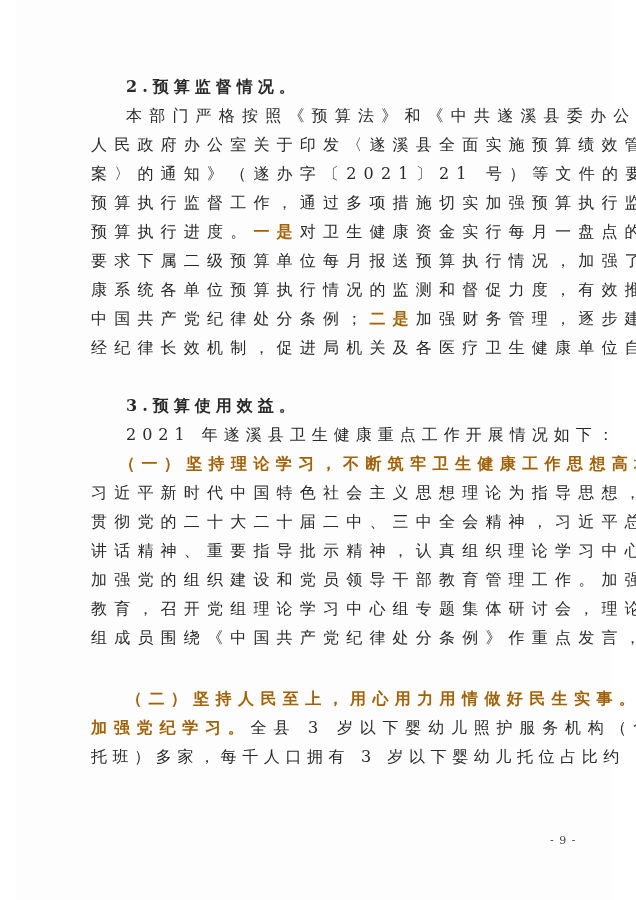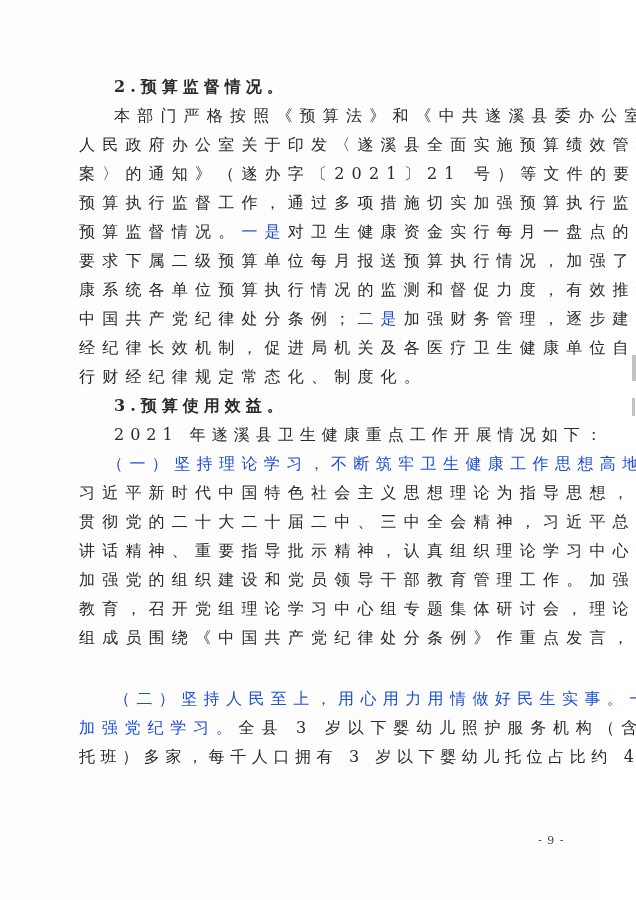--- a/index.html
+++ b/index.html
@@ -10,21 +10,21 @@
     body {
       width: 636px;
       height: 900px;
       position: relative;
       overflow: hidden;
       font-family: "DejaVu Serif", "Liberation Serif", serif;
       color: #2a2a2a;
     }
     .page {
       position: absolute;
-      left: 4px; top: 0;
+      left: 16px; top: 0;
       width: 596px;
       height: 900px;
       background: #fdfdfd;
     }
     .edge-line {
       position: absolute;
       left: 632px;
       top: 0;
       width: 1px;
       height: 900px;
@@ -41,21 +41,21 @@
       width: 482px;
       height: 22px;
       font-size: 16px;
       line-height: 22px;
       letter-spacing: 7.2px;
       white-space: nowrap;
       overflow: visible;
     }
     .line.indent { left: 110px; width: 447px; }
     .line.heading { font-weight: bold; letter-spacing: 5px; }
-    .bold { font-weight: normal; color: #1d4ed8; }
+    .bold { font-weight: bold; color: #a16207; }
     .page-number {
       position: absolute;
       left: 534px;
       top: 834px;
       font-size: 11px;
       letter-spacing: 1px;
       color: #444;
     }
   </style>
 </head>
@@ -67,29 +67,28 @@
   <div class="edge-mark" style="left:628px;top:398px;width:3px;height:18px;"></div>
   <div class="edge-mark" style="left:628px;top:462px;width:3px;height:6px;"></div>
 
   <div class="line heading" style="left:110px;top:76px;">2.预算监督情况。</div>
 
   <div class="line indent" style="top:105px;">本部门严格按照《预算法》和《中共遂溪县委办公室 遂溪县</div>
   <div class="line" style="top:134px;">人民政府办公室关于印发〈遂溪县全面实施预算绩效管理工作方</div>
   <div class="line" style="top:163px;">案〉的通知》（遂办字〔2021〕21 号）等文件的要求，高度重视</div>
   <div class="line" style="top:192px;">预算执行监督工作，通过多项措施切实加强预算执行监管、提高</div>
   <div class="line" style="top:221px;">
-    <span>预算监督情况。</span><span class="bold">一是</span><span>对卫生健康资金实行每月一盘点的工作机制，</span>
+    <span>预算执行进度。</span><span class="bold">一是</span><span>对卫生健康资金实行每月一盘点的工作机制，</span>
   </div>
   <div class="line" style="top:250px;">要求下属二级预算单位每月报送预算执行情况，加强了对卫生健</div>
   <div class="line" style="top:279px;">康系统各单位预算执行情况的监测和督促力度，有效推动了卫生</div>
   <div class="line" style="top:308px;">
     <span>中国共产党纪律处分条例；</span><span class="bold">二是</span><span>加强财务管理，逐步建立严肃财</span>
   </div>
   <div class="line" style="top:337px;">经纪律长效机制，促进局机关及各医疗卫生健康单位自觉规范执</div>
-  <div class="line" style="top:366px;">行财经纪律规定常态化、制度化。</div>
 
   <div class="line heading" style="left:110px;top:395px;">3.预算使用效益。</div>
   <div class="line indent" style="top:424px;letter-spacing:6px;">2021 年遂溪县卫生健康重点工作开展情况如下：</div>
 
   <div class="line indent" style="left:103px;top:453px;letter-spacing:6.4px;">
     <span class="bold">（一）坚持理论学习，不断筑牢卫生健康工作思想高地。</span>
   </div>
   <div class="line" style="top:482px;">习近平新时代中国特色社会主义思想理论为指导思想，深入学习</div>
   <div class="line" style="top:511px;">贯彻党的二十大二十届二中、三中全会精神，习近平总书记重要</div>
   <div class="line" style="top:540px;">讲话精神、重要指导批示精神，认真组织理论学习中心组学习，</div>

